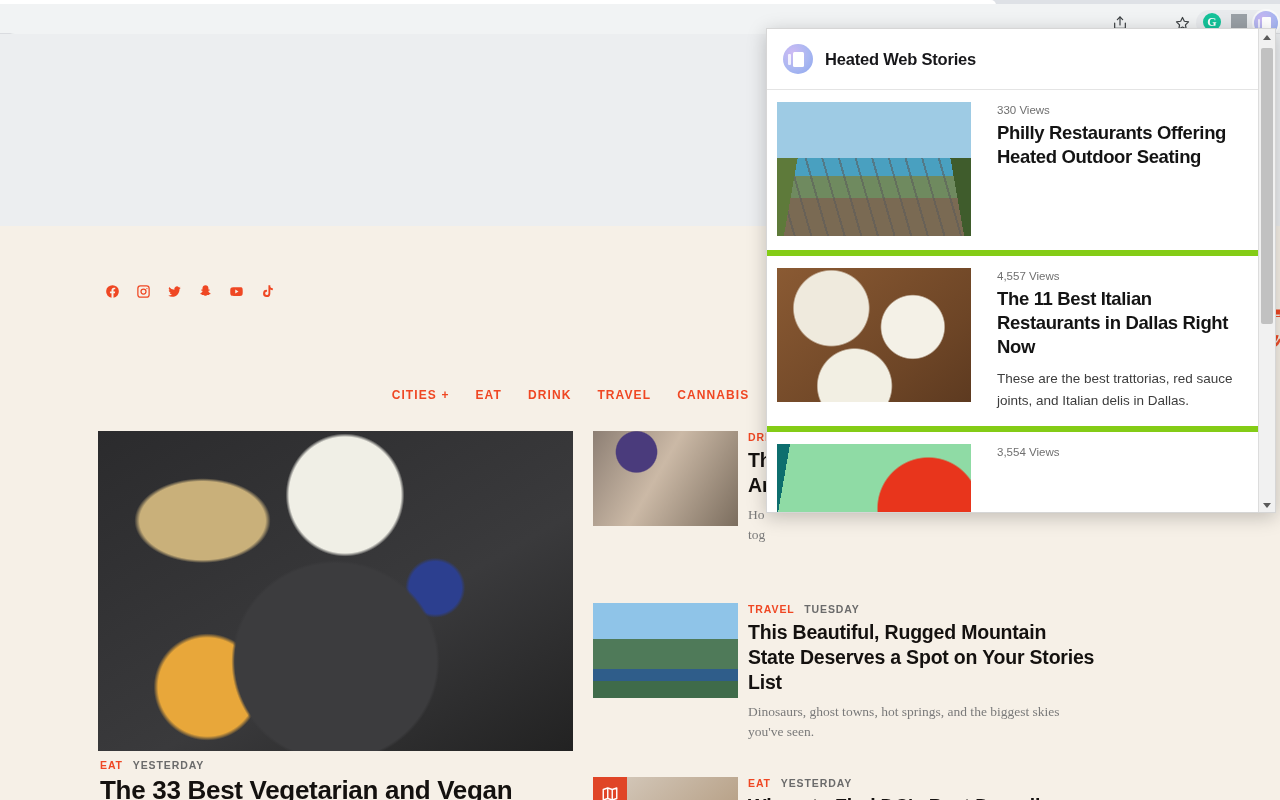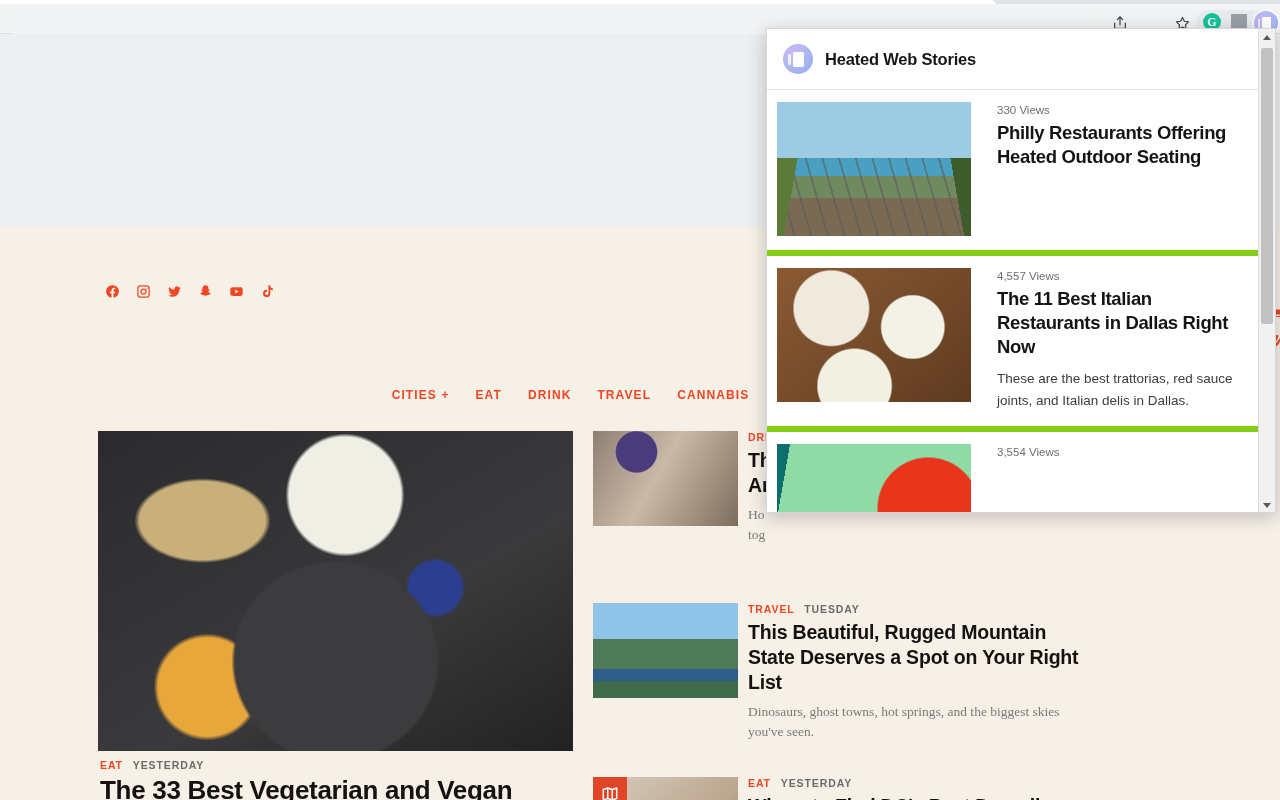--- a/index.html
+++ b/index.html
@@ -316,21 +316,21 @@
         </div>
       </div>
 
       <div class="side-card" id="card-travel">
         <div class="side-thumb" id="thumb-travel"></div>
         <div class="side-body">
           <div class="side-meta">
             <span class="cat">TRAVEL</span>
             <span class="date">TUESDAY</span>
           </div>
-          <div class="side-title">This Beautiful, Rugged Mountain State Deserves a Spot on Your Right List</div>
+          <div class="side-title">This Beautiful, Rugged Mountain State Deserves a Spot on Your Stories List</div>
           <div class="side-dek">Dinosaurs, ghost towns, hot springs, and the biggest skies you've seen.</div>
         </div>
       </div>
 
       <div class="side-card" id="card-dc">
         <div class="side-thumb" id="thumb-dc">
           <div id="map-badge">
             <svg width="18" height="18" viewBox="0 0 24 24" fill="none" stroke="#fff" stroke-width="1.9" stroke-linejoin="round">
               <path d="M3 6l6-2 6 2 6-2v14l-6 2-6-2-6 2z"></path>
                 <path d="M9 4v14"></path>

